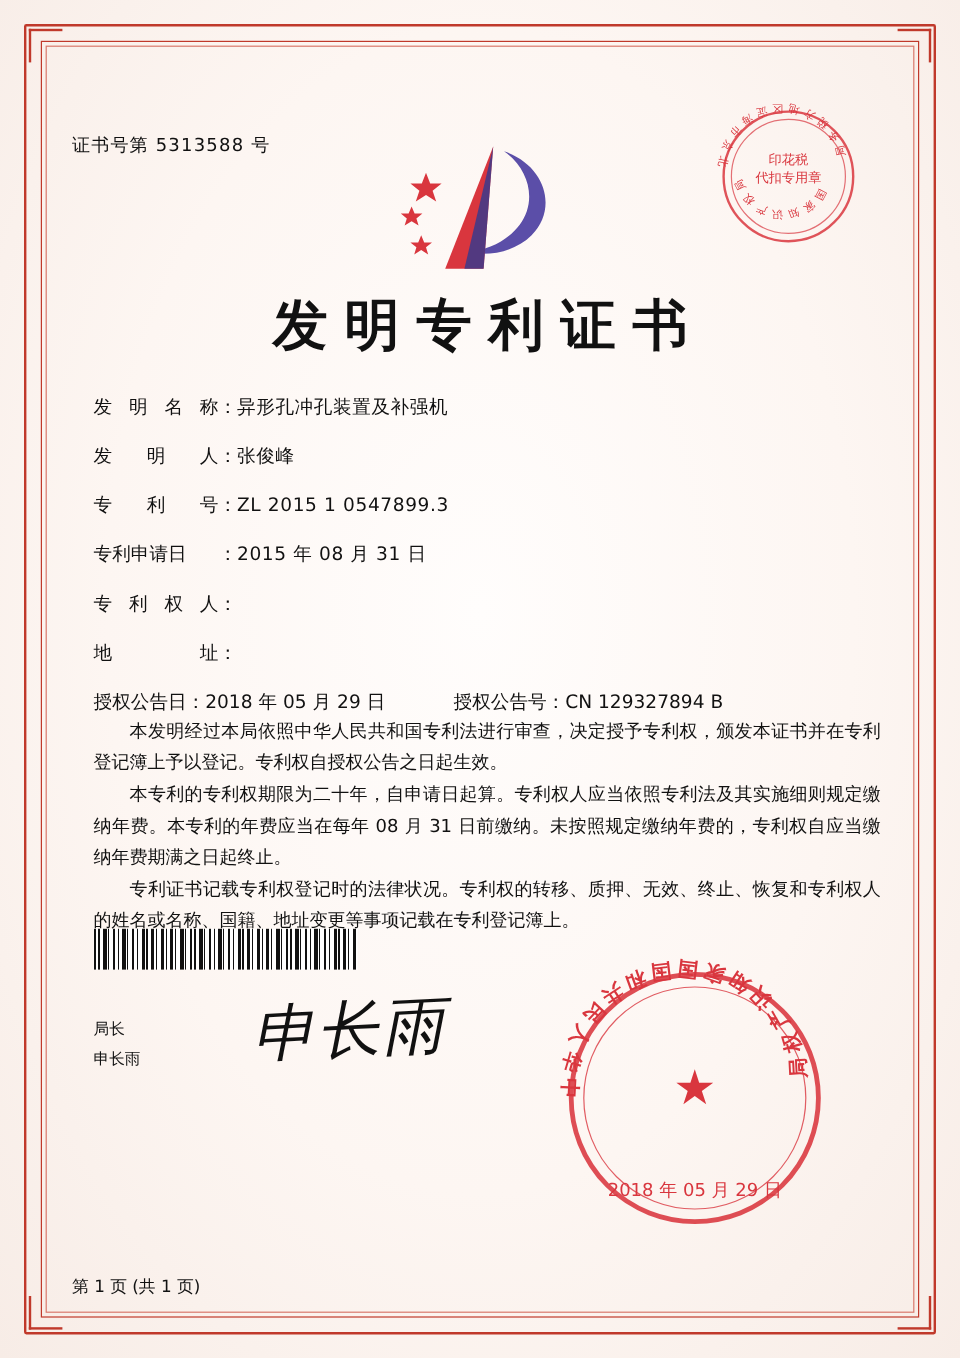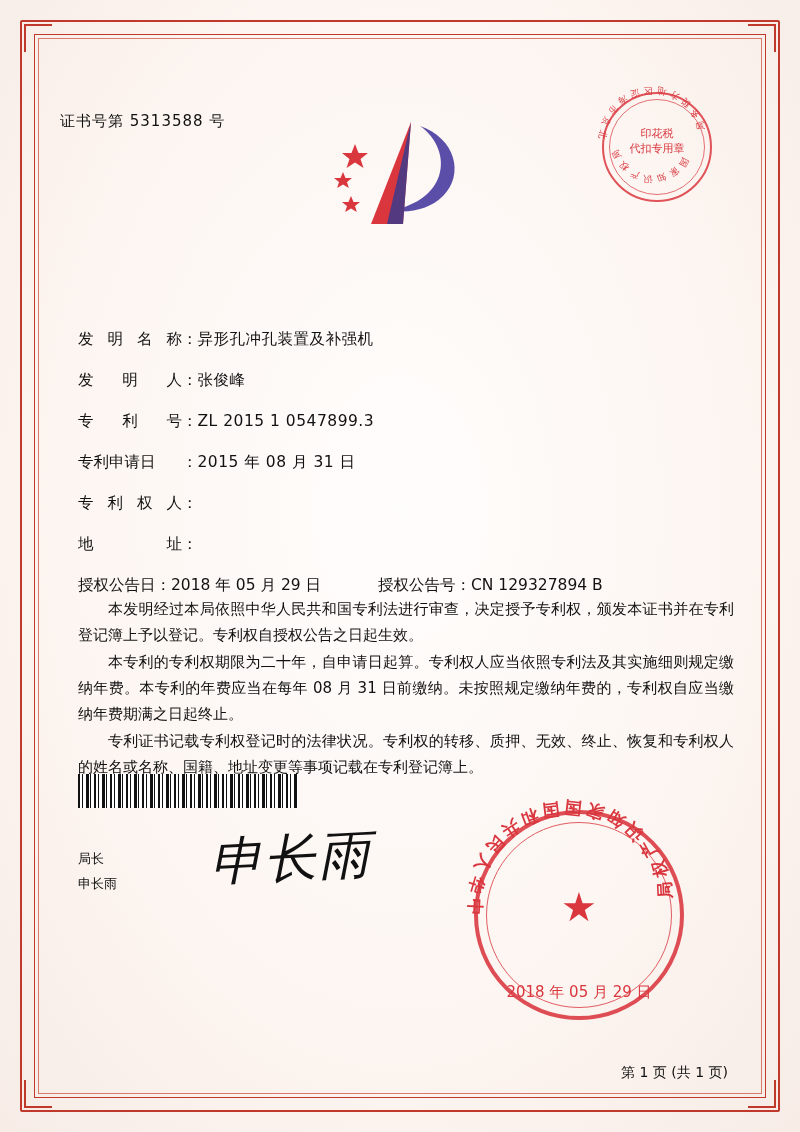--- a/index.html
+++ b/index.html
@@ -265,21 +265,21 @@
     transform: translateX(-50%);
     font-size: 15px;
     color: #d9363e;
     white-space: nowrap;
   }
 
   .page-no {
     position: absolute;
     left: 0; right: 12px;
     bottom: -6px;
-    text-align: right;
+    text-align: left;
     font-size: 14px;
     color: #111;
   }
 </style>
 </head>
 <body>
 
 <div class="page">
 
   <div class="frame-outer"></div>
@@ -331,20 +331,21 @@
           <span class="arc-char" style="position: absolute; left: 50%; top: 50%; font-size: 9px; transform: translate(-50%, -50%) translate(-15.5289px, 41.1686px) rotate(200.667deg);">产</span>
           <span class="arc-char" style="position: absolute; left: 50%; top: 50%; font-size: 9px; transform: translate(-50%, -50%) translate(-29.0593px, 33.0387px) rotate(221.333deg);">权</span>
           <span class="arc-char" style="position: absolute; left: 50%; top: 50%; font-size: 9px; transform: translate(-50%, -50%) translate(-38.8497px, 20.6567px) rotate(242deg);">局</span>
         </div>
       <div class="center-text">
         <div>印花税</div>
         <div>代扣专用章</div>
       </div>
     </div>
 
+    <div class="title">发明专利证书</div>
 
     <div class="fields">
 
       <div class="field-row">
         <div class="field-label">
           <span>发</span>
           <span>明</span>
           <span>名</span>
           <span>称</span>
         </div>

